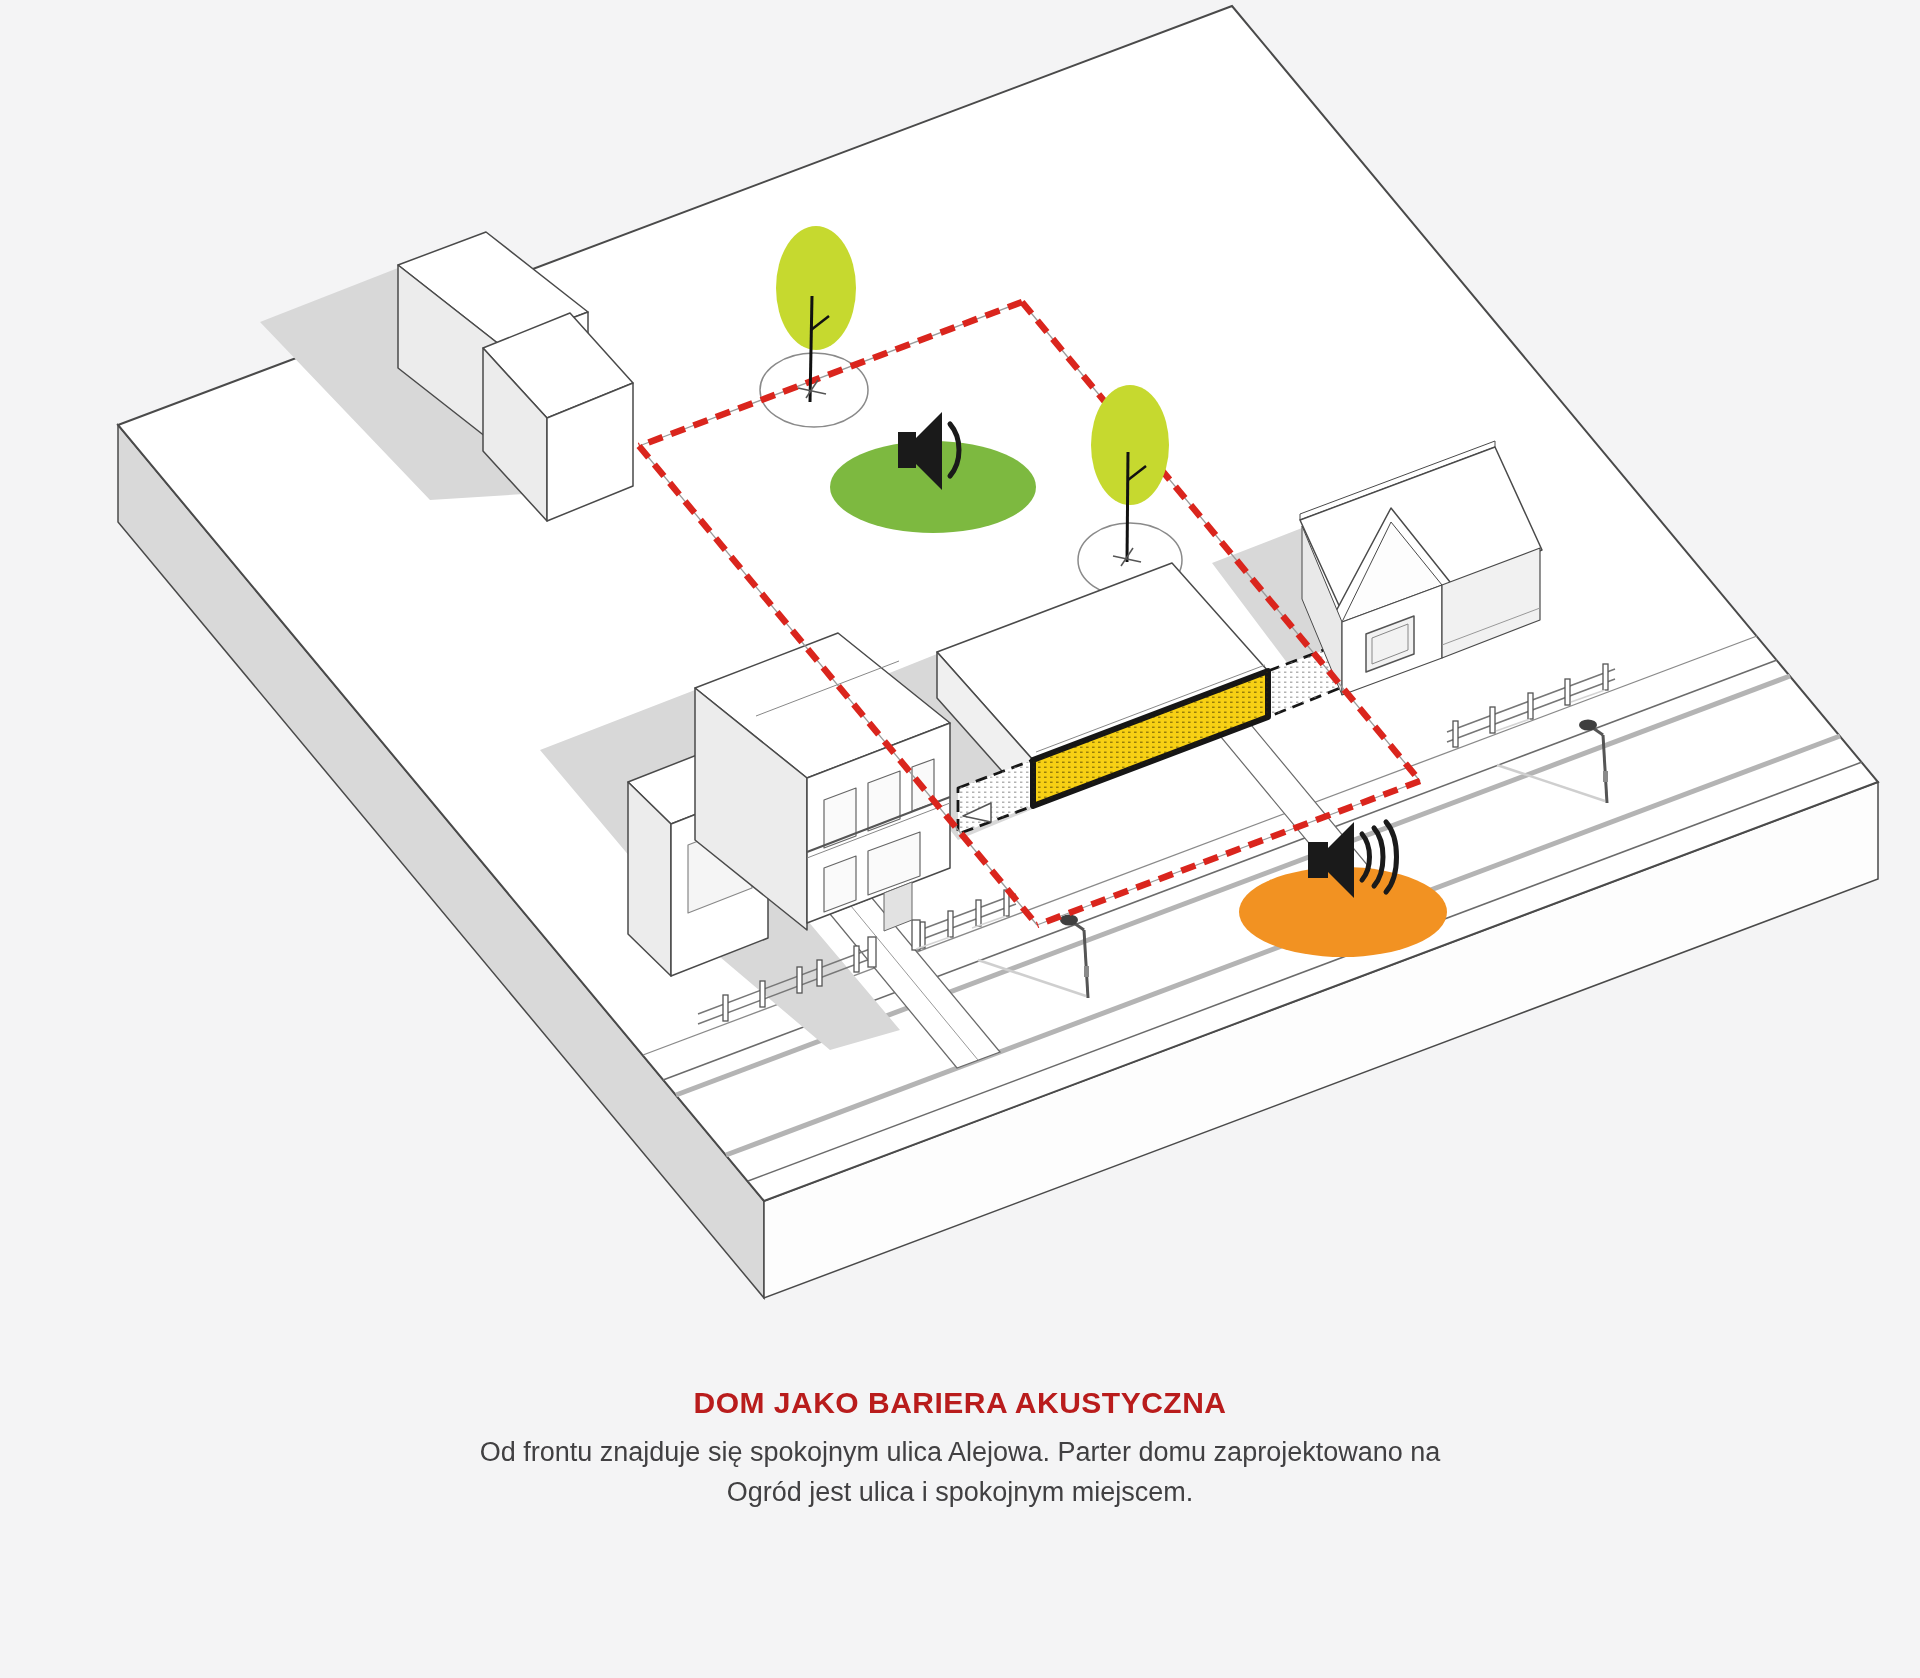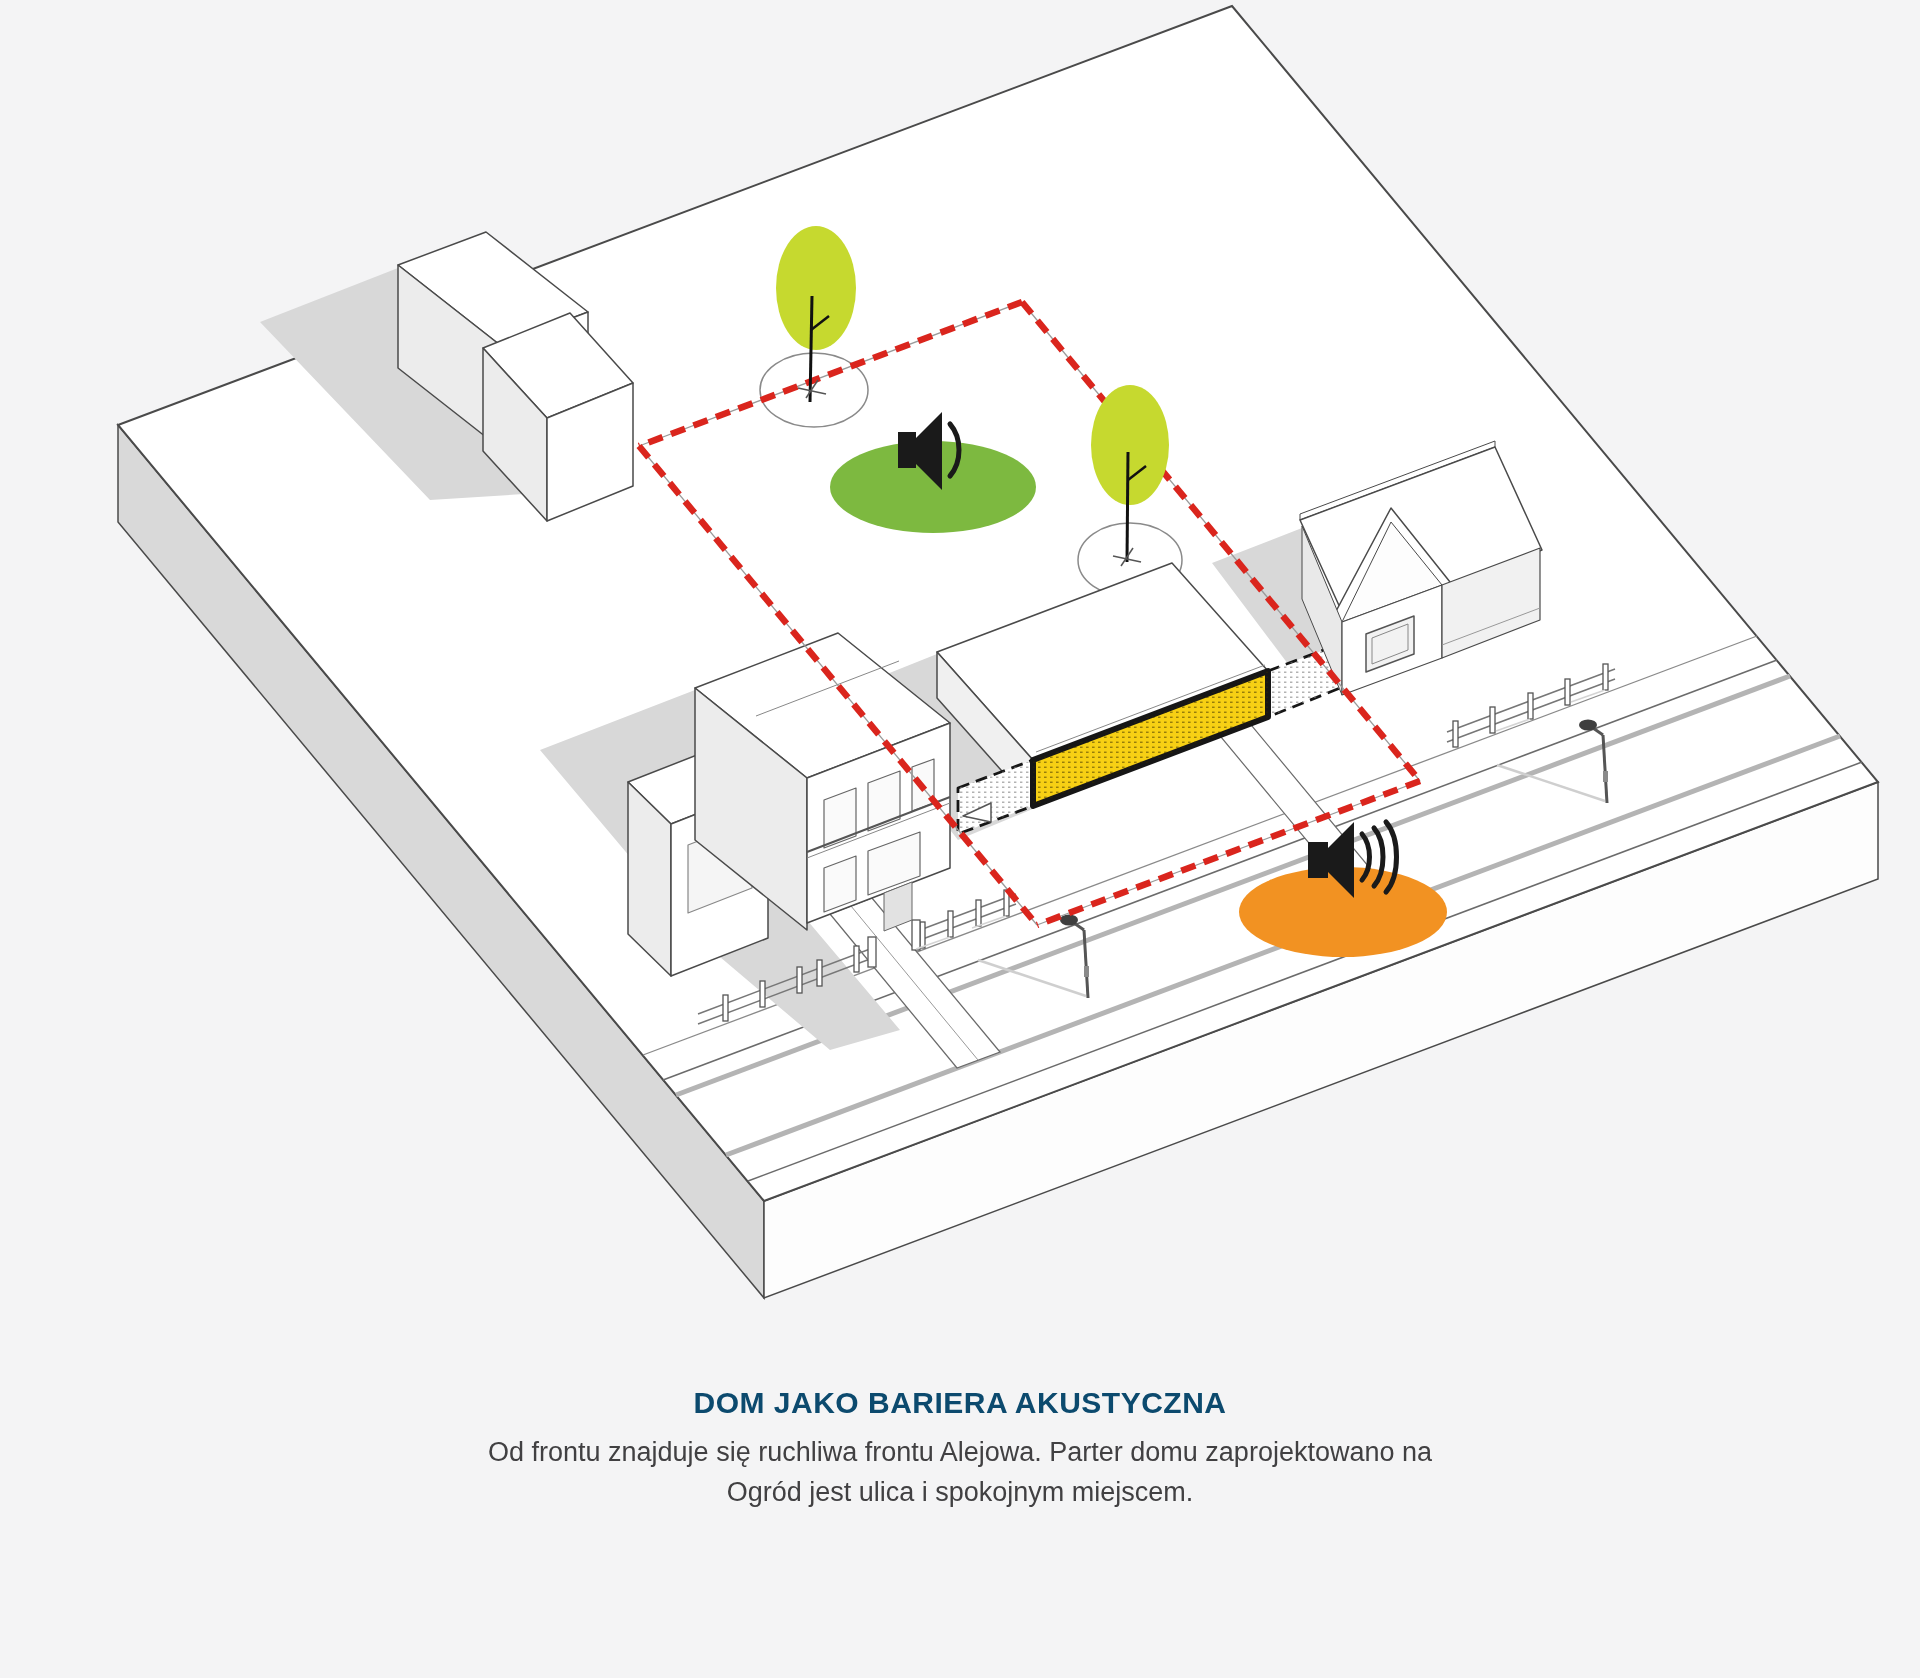--- a/index.html
+++ b/index.html
@@ -14,21 +14,21 @@
   #caption{
     position:absolute;
     left:0; top:1386px;
     width:1920px;
     text-align:center;
     color:#414042;
   }
   #caption .title{
     font-size:30px;
     font-weight:700;
-    color:#0c4a6e;
+    color:#b91c1c;
     letter-spacing:0.5px;
     margin-bottom:12px;
   }
   #caption .body-line{
     font-size:27px;
     line-height:40px;
     font-weight:400;
   }
 </style>
 </head>
@@ -236,15 +236,15 @@
       <line x1="1128" y1="452" x2="1127" y2="562" stroke="#111" stroke-width="3"></line>
       <line x1="1128" y1="480" x2="1146" y2="466" stroke="#111" stroke-width="2.5"></line>
       <line x1="1113" y1="556" x2="1141" y2="562" stroke="#555" stroke-width="1.5"></line>
       <line x1="1121" y1="566" x2="1133" y2="548" stroke="#555" stroke-width="1.5"></line>
     </g>
   </g>
 </svg>
 
 <div id="caption">
   <div class="title">DOM JAKO BARIERA AKUSTYCZNA</div>
-  <div class="body-line">Od frontu znajduje się ruchliwa frontu Alejowa. Parter domu zaprojektowano na</div>
+  <div class="body-line">Od frontu znajduje się spokojnym ulica Alejowa. Parter domu zaprojektowano na</div>
   <div class="body-line">Ogród jest ulica i spokojnym miejscem.</div>
 </div>
 
 </body></html>

